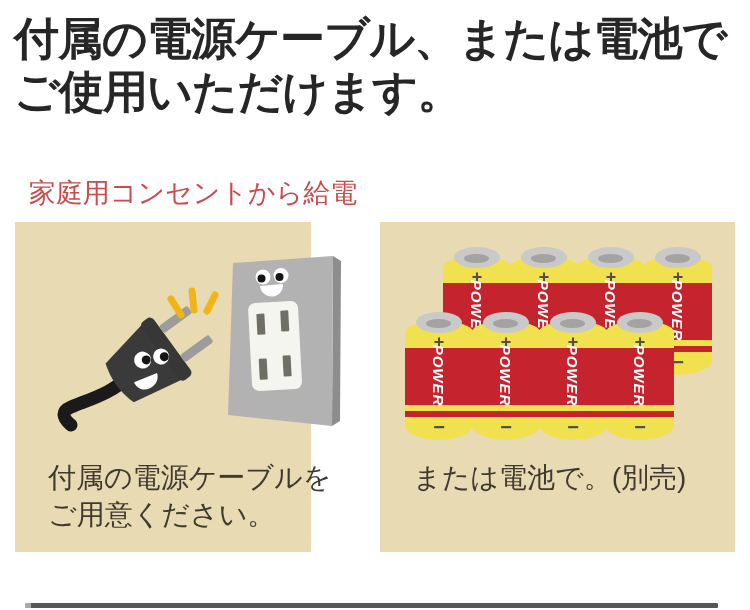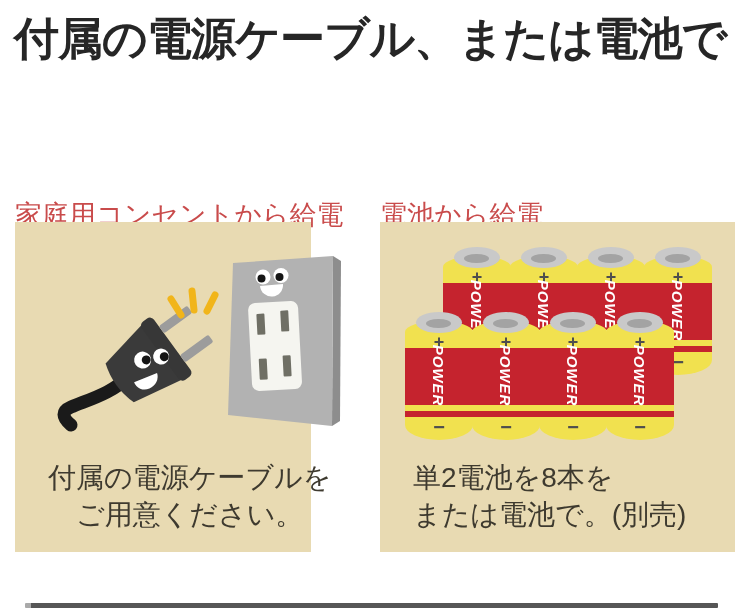--- a/index.html
+++ b/index.html
@@ -8,28 +8,28 @@
     font-family:"Liberation Sans","DejaVu Sans",sans-serif;
     border-radius:18px;
   }
   
   .heading{
     position:absolute;left:14px;top:12px;color:#262626;
     font-size:45px;line-height:53px;font-weight:800;letter-spacing:-1px;white-space:nowrap;
   }
   
   .panel-label{
-    position:absolute;top:199px;height:34px;font-size:27px;line-height:32px;
-    color:#c94b4b;white-space:nowrap;font-family:Liberation Serif, serif;
+    position:absolute;top:177px;height:34px;font-size:27px;line-height:32px;
+    color:#c94b4b;text-align:center;white-space:nowrap;font-family:Liberation Serif, serif;
   }
   .panel-label.left{left:15px;width:356px;}
   .panel-label.right{left:380px;width:355px;}
   
   .panel{position:absolute;top:222px;height:330px;background:#e8dab2;}
-  .panel.left{left:15px;width:296px;text-align:center;}
+  .panel.left{left:15px;width:296px;}
   .panel.right{left:380px;width:355px;}
   .illus{position:absolute;left:0;top:0;}
   .caption{
     position:absolute;left:33px;top:237px;color:#3e3a2f;
     font-size:28px;line-height:37px;white-space:nowrap;
   }
   
   .battery{position:absolute;width:68px;height:128px;}
   .batt-body{
     position:absolute;left:0;top:9px;width:68px;height:119px;
@@ -64,24 +64,24 @@
     background:linear-gradient(to right,#a9a9a9 0,#a9a9a9 6px,#565656 6px);
   }
 </style>
 </head>
 <body>
 
 <div class="page">
 
   <div class="heading">
     <div>付属の電源ケーブル、または電池で</div>
+    <div>ご使用いただけます。</div>
   </div>
 
   <div class="panel-label left">家庭用コンセントから給電</div>
-  <div class="panel-label right">電池から給電</div>
 
   <div class="panel left">
     <svg class="illus" width="356" height="232" viewBox="0 0 356 232" aria-hidden="true">
 
       <g>
         <polygon points="318,34 326,39 325,199 317,204" fill="#8d8d8d"></polygon>
         <polygon points="218,41 318,34 317,204 213,193" fill="#b2b2b2"></polygon>
 
         <circle cx="248" cy="55" r="7.5" fill="#ffffff"></circle>
         <circle cx="246.5" cy="56.5" r="4" fill="#151515"></circle>
@@ -193,19 +193,18 @@
       <div class="batt-body"></div>
       <div class="batt-cap"></div>
       <div class="batt-plus">+</div>
       <div class="batt-power">
           <span>POWER</span>
         </div>
       <div class="batt-minus">−</div>
     </div>
 
     <div class="caption">
-      <div>単2電池を8本を</div>
       <div>または電池で。(別売)</div>
     </div>
   </div>
 
   <div class="divider"></div>
 </div>
 
 </body></html>

